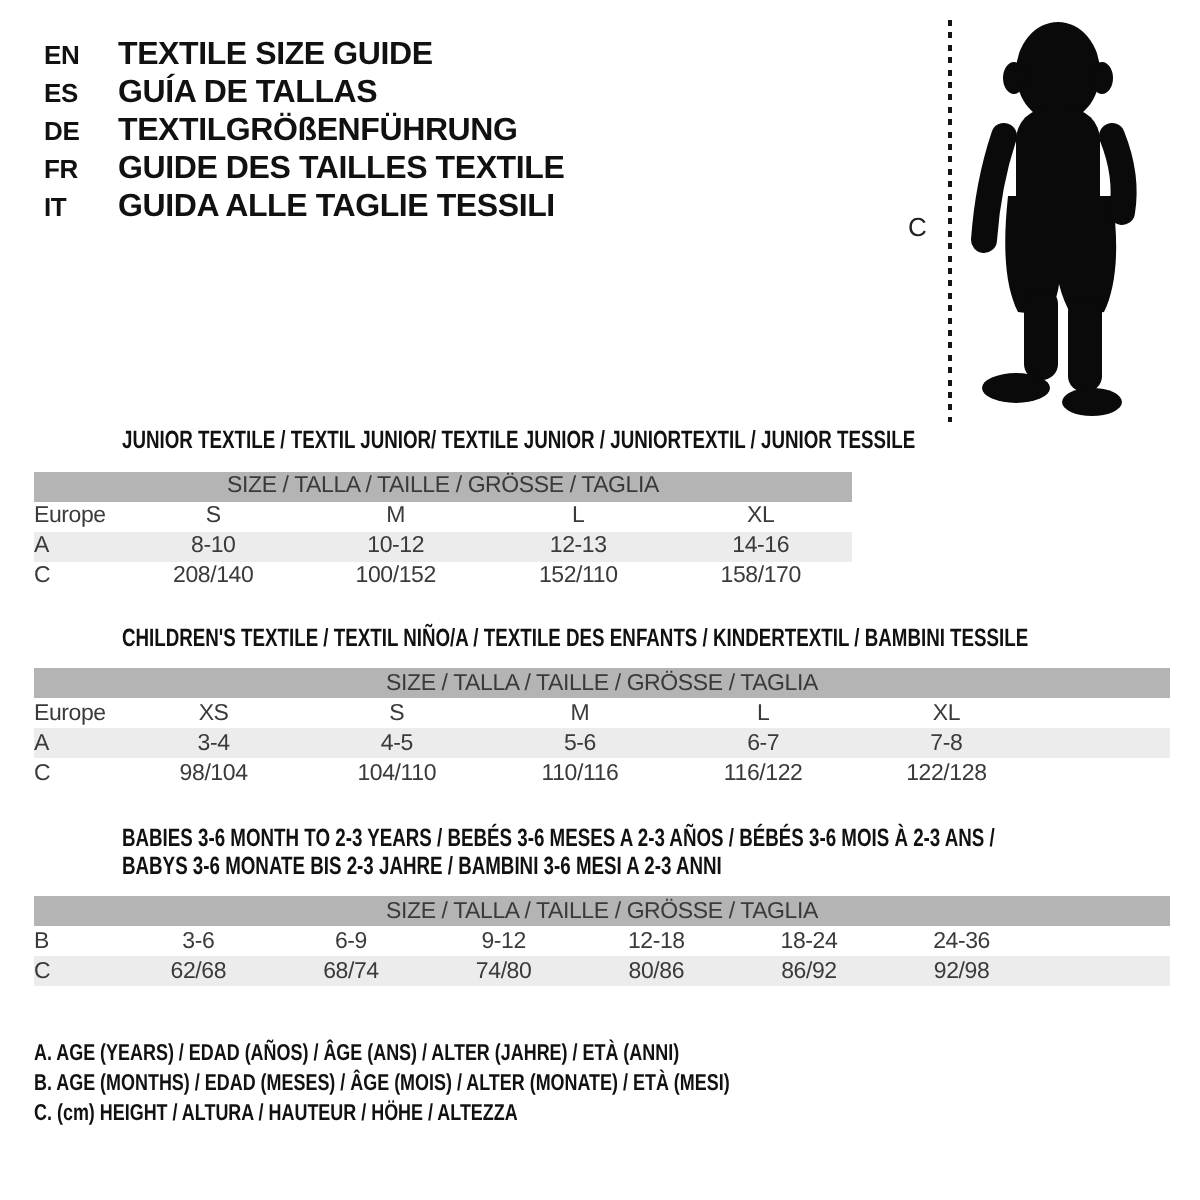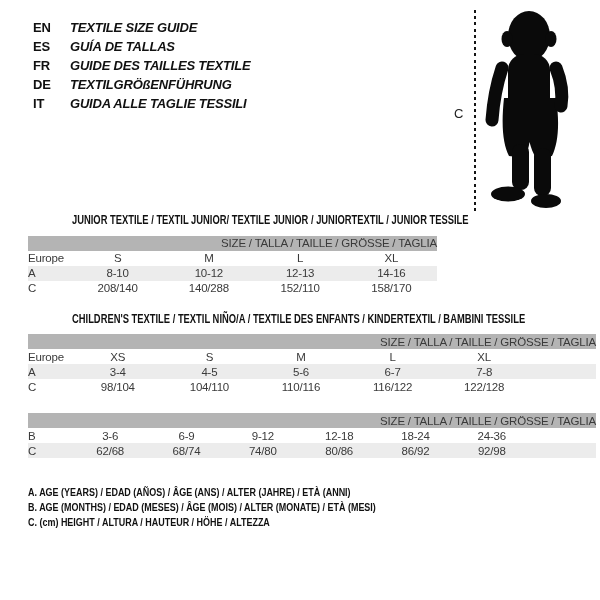--- a/index.html
+++ b/index.html
@@ -9,27 +9,27 @@
     --table-ink:#3a3a3a;
     --silhouette:#0a0a0a;
   }
   *{margin:0;padding:0;box-sizing:border-box;}
   html,body{width:600px;height:600px;background:#ffffff;overflow:hidden;}
   body{
     font-family:"Liberation Sans","DejaVu Sans",sans-serif;
     color:var(--ink);
     position:relative;
   }
-  .page{position:relative;width:600px;height:600px;padding:17px 15px 0 28px;}
+  .page{position:relative;width:600px;height:600px;padding:17px 15px 0 17px;}
 
   
   .langs{padding-left:5px;padding-top:1px;}
   .lang-row{display:flex;line-height:19px;}
   .lang-code{width:37px;font-weight:700;font-size:13px;letter-spacing:-0.2px;}
-  .lang-label{font-weight:700;font-size:13px;letter-spacing:-0.2px;font-style:italic;}
+  .lang-label{font-weight:700;font-size:16px;letter-spacing:-0.2px;}
 
   
   .figure{position:absolute;top:6px;left:448px;width:140px;height:210px;}
   .measure-line{
     position:absolute;left:26px;top:4px;width:2px;height:201px;
     background:repeating-linear-gradient(to bottom,#141414 0 3px,transparent 3px 6.2px);
   }
   .measure-label{position:absolute;left:6px;top:100px;font-size:13px;color:#222;}
   .baby-svg{position:absolute;left:34px;top:0;width:100px;height:204px;}
 
@@ -48,21 +48,21 @@
   .size-table-block:nth-of-type(2) table.size-table,
   .size-table-block:nth-of-type(3) table.size-table{width:568px;}
   col.c-label{width:44px;}
   col.c-spacer{width:66px;}
   .size-table-block:nth-of-type(1) col.c-spacer{width:0;}
   table.size-table th,table.size-table td{
     font-weight:400;font-size:11.5px;letter-spacing:-0.2px;
     height:15px;padding:0;vertical-align:middle;color:var(--table-ink);
   }
   th.size-header{
-    background:var(--header-bg);text-align:right;padding-left:4px;color:#333;
+    background:var(--header-bg);text-align:center;padding-left:4px;color:#333;
   }
   th.row-label{text-align:left;padding-left:3px;margin-left:43px;}
   td.size-cell{text-align:center;}
   tbody tr:nth-child(even){background:var(--stripe-bg);}
 
   
   .legend{margin-top:27px;}
   .legend-line{
     font-weight:700;font-size:11.5px;line-height:15px;white-space:nowrap;
     transform:scaleX(0.78);transform-origin:0 50%;width:760px;
@@ -78,27 +78,27 @@
     <span class="lang-code">EN</span>
     <span class="lang-label">TEXTILE SIZE GUIDE</span>
   </div>
 
   <div class="lang-row">
     <span class="lang-code">ES</span>
     <span class="lang-label">GUÍA DE TALLAS</span>
   </div>
 
   <div class="lang-row">
+    <span class="lang-code">DE</span>
+    <span class="lang-label">TEXTILGRÖßENFÜHRUNG</span>
+  </div>
+
+  <div class="lang-row">
     <span class="lang-code">FR</span>
     <span class="lang-label">GUIDE DES TAILLES TEXTILE</span>
-  </div>
-
-  <div class="lang-row">
-    <span class="lang-code">DE</span>
-    <span class="lang-label">TEXTILGRÖßENFÜHRUNG</span>
   </div>
 
   <div class="lang-row">
     <span class="lang-code">IT</span>
     <span class="lang-label">GUIDA ALLE TAGLIE TESSILI</span>
   </div>
 </div>
 
   <div class="figure">
     <div class="measure-line"></div>
@@ -154,21 +154,21 @@
               <th class="row-label">A</th>
               <td class="size-cell">8-10</td>
               <td class="size-cell">10-12</td>
               <td class="size-cell">12-13</td>
               <td class="size-cell">14-16</td>
               <td></td>
             </tr>
             <tr>
               <th class="row-label">C</th>
               <td class="size-cell">208/140</td>
-              <td class="size-cell">140/288</td>
+              <td class="size-cell">100/152</td>
               <td class="size-cell">152/110</td>
               <td class="size-cell">158/170</td>
               <td></td>
             </tr>
           </tbody>
     </table>
   </section>
 
   <section class="size-table-block">
     <div class="table-title">
@@ -215,20 +215,24 @@
               <td class="size-cell">110/116</td>
               <td class="size-cell">116/122</td>
               <td class="size-cell">122/128</td>
               <td></td>
             </tr>
           </tbody>
     </table>
   </section>
 
   <section class="size-table-block">
+    <div class="table-title">
+          <div class="title-line">BABIES 3-6 MONTH TO 2-3 YEARS / BEBÉS 3-6 MESES A 2-3 AÑOS / BÉBÉS 3-6 MOIS À 2-3 ANS /</div>
+          <div class="title-line">BABYS 3-6 MONATE BIS 2-3 JAHRE / BAMBINI 3-6 MESI A 2-3 ANNI</div>
+        </div>
     <table class="size-table">
       <colgroup>
             <col class="c-label">
             <col class="c-data">
             <col class="c-data">
             <col class="c-data">
             <col class="c-data">
             <col class="c-data">
             <col class="c-data">
             <col class="c-spacer">

